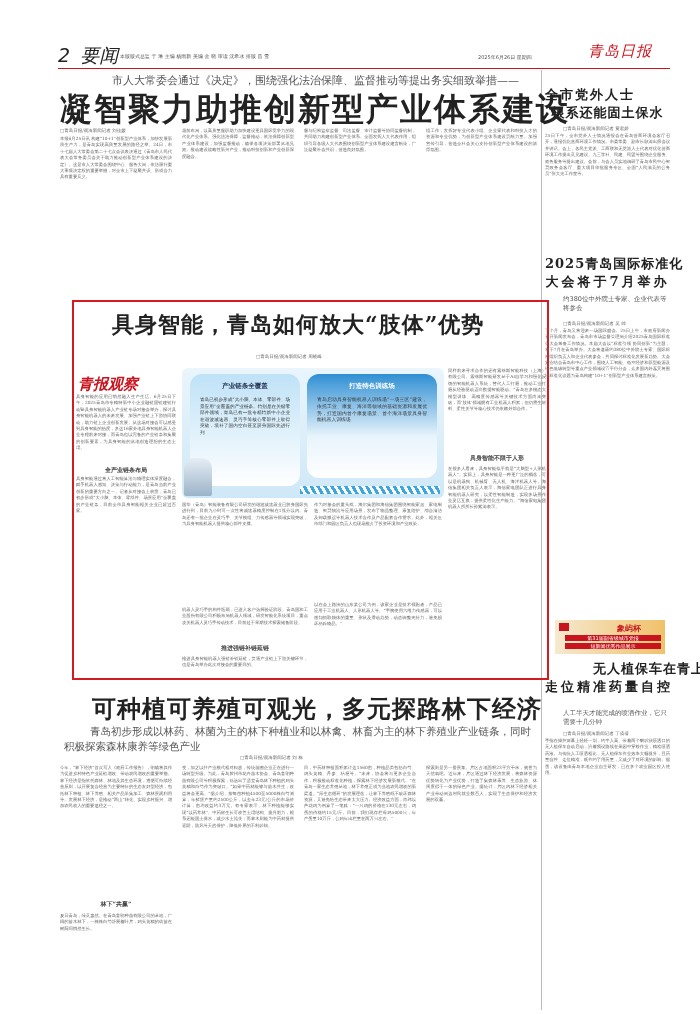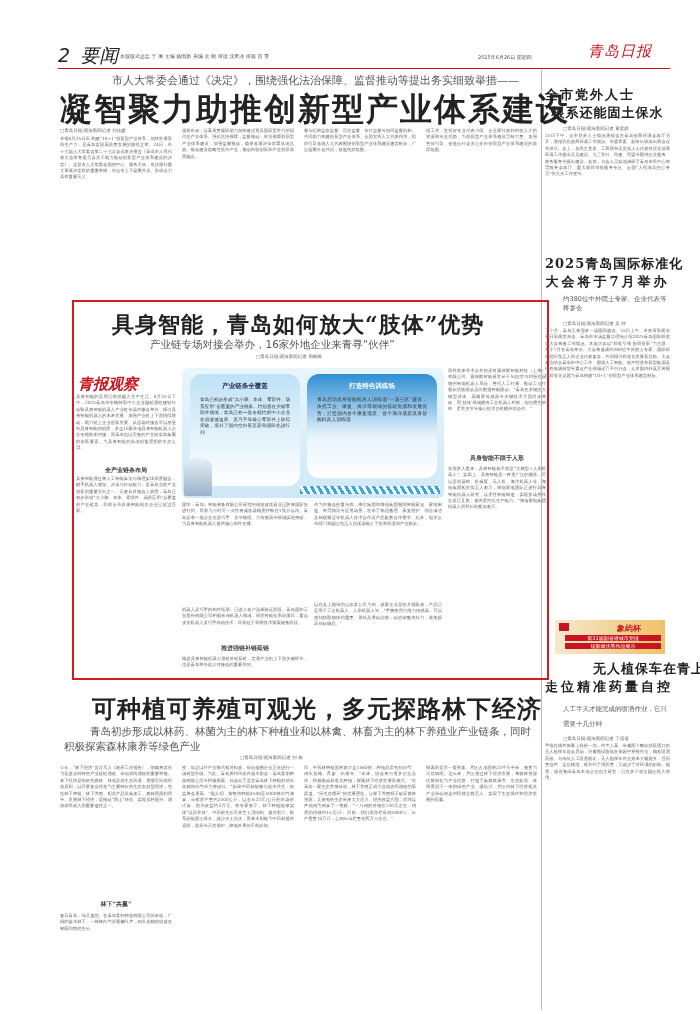--- a/index.html
+++ b/index.html
@@ -47,21 +47,20 @@
 <div class="abs" style="left:60px;top:128px;width:477px;height:165px;">
   <div class="abs byline" style="left:0;top:0;">□青岛日报/观海新闻记者  刘佳媛</div>
   <div class="abs txt" style="left:0;top:8px;width:112px;height:156px;">本报6月25日讯  构建“10+1”创新型产业体系，加快发展新质生产力，是青岛实现高质量发展的路径之举。24日，市十七届人大常委会第二十七次会议表决通过《青岛市人民代表大会常务委员会关于助力推动创新型产业体系建设的决定》。这是市人大常委会围绕中心、服务大局，依法履行重大事项决定权的重要举措，对全市上下凝聚共识、形成合力具有重要意义。</div>
   <div class="abs txt" style="left:122px;top:0;width:112px;height:164px;">超前布局，以高质量服职助力加快建设更具国际竞争力的现代化产业体系。强化法治保障，监督推动，依法保障创新型产业体系建设，加强监督推动，确保各项决策部署落地见效。推动建设战略性新兴产业，推动科技创新和产业创新深度融合。</div>
   <div class="abs txt" style="left:244px;top:0;width:112px;height:164px;">督与纪检监察监督、司法监督、审计监督等协同监督机制，共同助力构建创新型产业体系。全面发挥人大代表作用，组织引导各级人大代表围绕创新型产业体系建设建言献策，广泛凝聚社会共识，营造良好氛围。</div>
   <div class="abs txt" style="left:366px;top:0;width:111px;height:164px;">组工作，发挥好专业代表小组、企业家代表和科技人才的资源和专业优势，为创新型产业体系建设贡献力量。加强宣传引导，营造全社会关心支持创新型产业体系建设的浓厚氛围。</div>
 </div>
 
 <div class="abs feature">
   <div class="abs headline" style="left:38px;top:8px;font-size:22px;">具身智能，青岛如何放大“肢体”优势</div>
-  <div class="abs kicker" style="left:76px;top:36px;font-size:10.5px;">产业链专场对接会举办，16家外地企业来青寻“伙伴”</div>
   <div class="abs byline" style="left:182px;top:52px;">□青岛日报/观海新闻记者  周晓峰</div>
 
   <div class="abs seal" style="left:4px;top:73px;">青报观察</div>
   <div class="abs txt" style="left:2px;top:92px;width:100px;height:68px;">具身智能的应用已悄然融入生产生活。6月25日下午，2025青岛市专精特新中小企业融链固链建链行动暨具身智能机器人产业链专场对接会举办，探讨具身智能机器人的未来发展、加强产业链上下游协同联动，助力链上企业创新发展。从这场对接会可以感受到具身智能的热度，多达16家外地具身智能机器人企业专程前来对接，而青岛也以完备的产业链条和集聚的创新要素，为具身智能的落地创造理想的生态土壤。</div>
   <div class="abs subhead" style="left:2px;top:164px;width:100px;">全产业链条布局</div>
   <div class="abs txt" style="left:2px;top:174px;width:100px;height:200px;">具身智能通过将人工智能算法与物理实体深度融合，赋予机器人感知、决策与行动能力，是青岛当前产业创新的重要方向之一。记者从对接会上获悉，青岛已初步形成“大小脑、本体、零部件、场景应用”全覆盖的产业链条，目前全市具身智能相关企业已超过百家。</div>
 
   <div class="abs" style="left:108px;top:66px;width:262px;height:130px;background:linear-gradient(180deg,#eaf5fc,#cfe8f7);border-radius:6px;">
     <div class="abs card" style="left:125px;top:6px;width:130px;height:104px;background:linear-gradient(180deg,#2f8fd3,#e8f4fc 60%,#ffffff);">
       <div class="card-title" style="color:#fff;">打造特色训练场</div>
@@ -104,21 +103,21 @@
 <div class="abs promo">
   <div class="abs" style="left:4px;top:3px;width:10px;height:8px;background:#c8141e;"></div>
   <div class="abs" style="left:62px;top:3px;font-size:8px;color:#c8141e;font-weight:bold;">象屿杯</div>
   <div class="abs" style="left:10px;top:15px;width:96px;text-align:center;font-size:5px;color:#fff;background:#c8141e;font-family:'DejaVu Sans',sans-serif;">第31届副省级城市党报</div>
   <div class="abs" style="left:10px;top:23px;width:96px;text-align:center;font-size:5px;color:#fff;background:#c8141e;font-family:'DejaVu Sans',sans-serif;">短新闻优秀作品展示</div>
 </div>
 
 <div class="abs" style="left:545px;top:660px;width:125px;height:350px;">
   <div class="headline" style="text-align:center;font-size:13px;margin-left:48px;">无人植保车在青上线</div>
   <div class="headline" style="text-align:center;font-size:13px;letter-spacing:3px;">走位精准药量自控</div>
-  <div class="kicker" style="font-size:6.5px;line-height:15px;white-space:normal;padding-left:18px;margin-top:6px;">人工半天才能完成的喷洒作业，它只需要十几分钟</div>
+  <div class="kicker" style="font-size:6.5px;line-height:9px;white-space:normal;padding-left:18px;margin-top:13px;">人工半天才能完成的喷洒作业，它只需要十几分钟</div>
   <div class="byline" style="margin:4px 0 2px 18px;">□青岛日报/观海新闻记者  丁倩倩</div>
   <div class="txt" style="height:270px;">手指在操控屏幕上轻轻一划，约半人高、带着两个喇叭状喷洒口的无人植保车自动启动，沿着预设路线在果园中穿梭作业，精准喷洒药液。与传统人工喷洒相比，无人植保车作业效率大幅提升，且药量自控、走位精准，既节约了用药量，又减少了对环境的影响。据悉，该设备由青岛本地企业自主研发，已在多个农业园区投入使用。</div>
 </div>
 
 <div class="abs headline" style="left:92px;top:693px;font-size:24px;">可种植可养殖可观光，多元探路林下经济</div>
 <div class="abs kicker" style="left:64px;top:724px;width:470px;font-size:10.5px;line-height:15px;white-space:normal;text-indent:26px;">青岛初步形成以林药、林菌为主的林下种植业和以林禽、林畜为主的林下养殖业产业链条，同时积极探索森林康养等绿色产业</div>
 <div class="abs byline" style="left:240px;top:755px;">□青岛日报/观海新闻记者  刘 栋</div>
 
 <div class="abs" style="left:60px;top:765px;width:477px;height:245px;">
   <div class="abs txt" style="left:0;top:0;width:112px;height:130px;">今年，“林下经济”首次写入《政府工作报告》，明确将其作为促进乡村特色产业延链增收、带动农民增收的重要举措。林下经济是指依托森林、林地及其生态环境，遵循可持续经营原则，以开展复合经营为主要特征的生态友好型经济，包括林下种植、林下养殖、相关产品采集加工、森林景观利用等。发展林下经济，是推动“两山”转化、实现乡村振兴、增加农民收入的重要途径之一。</div>

